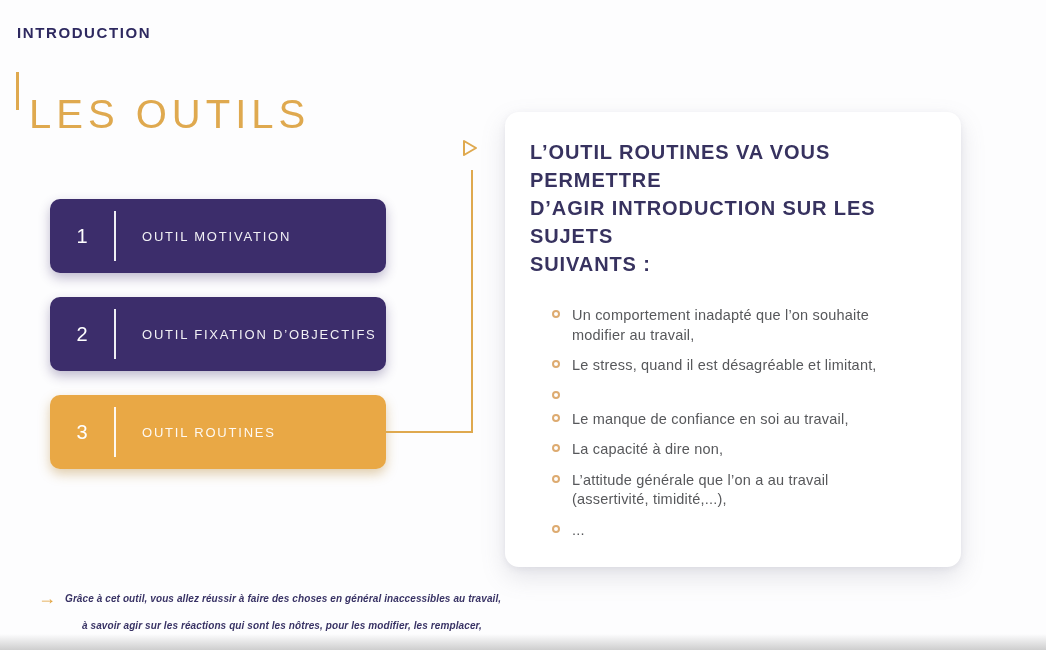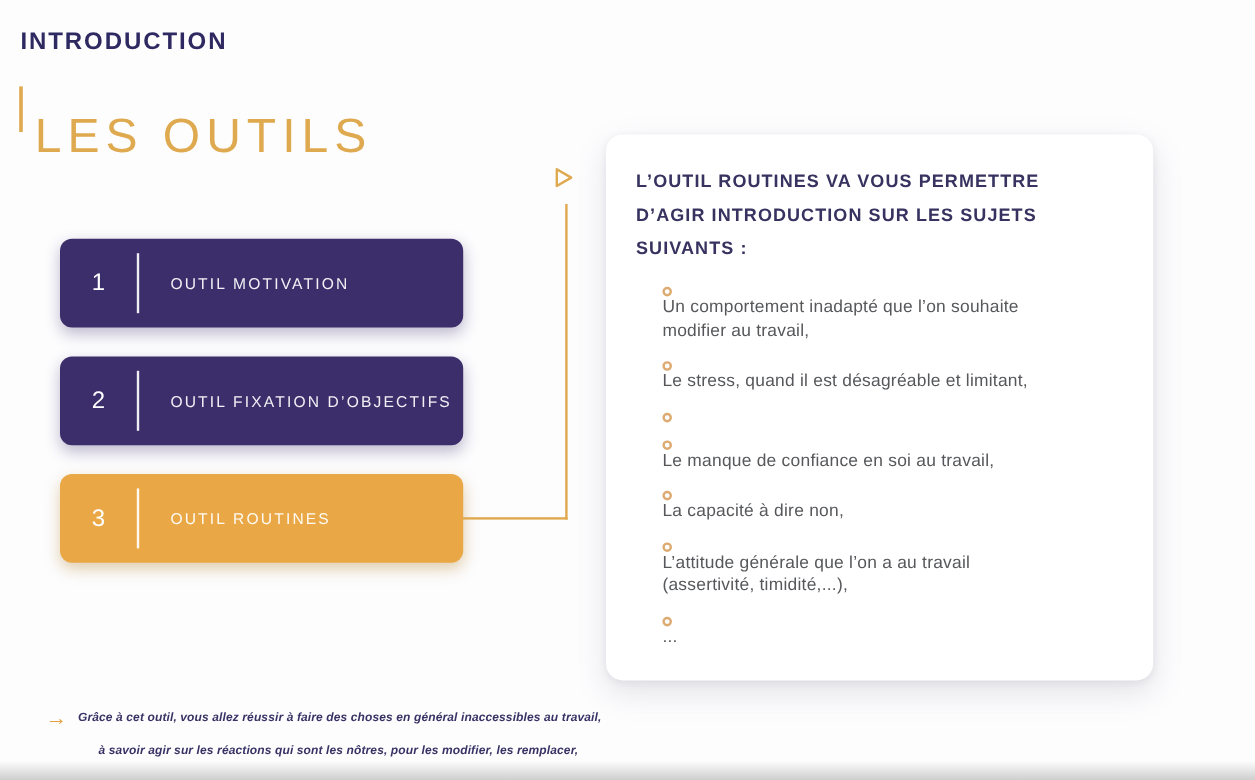--- a/index.html
+++ b/index.html
@@ -6,21 +6,21 @@
     --page-bg:#fdfdfe; --purple:#3c2d6b; --orange:#e9a845; --gold:#dfa94f;
     --navy:#2e2960; --card-title:#37325f; --body-text:#57585b;
     --bullet-ring:#ddab71; --footer-text:#393365; --footer-arrow:#e2a33e;
   }
   *{margin:0;padding:0;box-sizing:border-box;}
   html,body{background:#e8e8e8;}
   body{font-family:"Liberation Sans","DejaVu Sans",sans-serif;}
   .slide{position:relative;width:1046px;height:650px;background:var(--page-bg);overflow:hidden;}
 
   
-  .kicker{position:absolute;left:17px;top:24px;font-size:20px;font-weight:700;
+  .kicker{position:absolute;left:17px;top:24px;font-size:15px;font-weight:700;
     letter-spacing:1.6px;color:var(--navy);}
   .title-row{position:absolute;left:16px;top:48px;display:flex;align-items:center;}
   .title-bar{width:3px;height:38px;background:var(--gold);margin-right:10px;}
   .page-title{font-size:40px;font-weight:500;letter-spacing:5px;color:var(--gold);line-height:1;margin-top:46px;}
 
   
   .steps{position:absolute;left:50px;top:199px;width:336px;}
   .step{display:flex;align-items:center;height:74px;margin-bottom:24px;border-radius:10px;
     background:var(--purple);box-shadow:0 5px 12px rgba(60,45,107,0.32);cursor:pointer;}
   .step.active{background:var(--orange);box-shadow:0 5px 12px rgba(180,130,40,0.38);}
@@ -31,25 +31,25 @@
 
   
   .conn-h{position:absolute;left:385px;top:431px;width:88px;height:2px;background:var(--gold);}
   .conn-v{position:absolute;left:471px;top:170px;width:2px;height:263px;background:var(--gold);}
   .conn-tri{position:absolute;left:460px;top:138px;width:20px;height:20px;}
 
   
   .card{position:absolute;left:505px;top:112px;width:456px;height:455px;background:#ffffff;
     border-radius:14px;box-shadow:0 10px 25px rgba(110,110,135,0.18),0 2px 6px rgba(110,110,135,0.10);
     padding:26px 28px 24px 25px;}
-  .card-title{font-size:15px;font-weight:700;letter-spacing:0.9px;line-height:28px;
-    color:var(--card-title);margin-bottom:13px;}
+  .card-title{font-size:20px;font-weight:700;letter-spacing:0.9px;line-height:28px;
+    color:var(--card-title);margin-bottom:28px;}
   .card-title span{display:block;}
   .bullets{list-style:none;margin-left:22px;}
-  .bullet{display:flex;align-items:flex-start;margin-bottom:11px;flex-direction:column;}
+  .bullet{display:flex;align-items:flex-start;margin-bottom:11px;}
   .bullet-marker{flex-shrink:0;width:8px;height:8px;border:2px solid var(--bullet-ring);
     border-radius:50%;margin-top:4px;margin-right:12px;}
   .bullet-text{font-size:14.5px;line-height:19.5px;color:var(--body-text);letter-spacing:0.2px;}
   .bullet-text span{display:block;}
 
   
   .footer-note{position:absolute;left:38px;top:585px;display:flex;align-items:flex-start;}
   .footer-arrow{font-size:18px;line-height:26px;color:var(--footer-arrow);font-style:italic;
     margin-right:9px;}
   .footer-lines{font-size:10px;font-style:italic;font-weight:600;line-height:27px;

